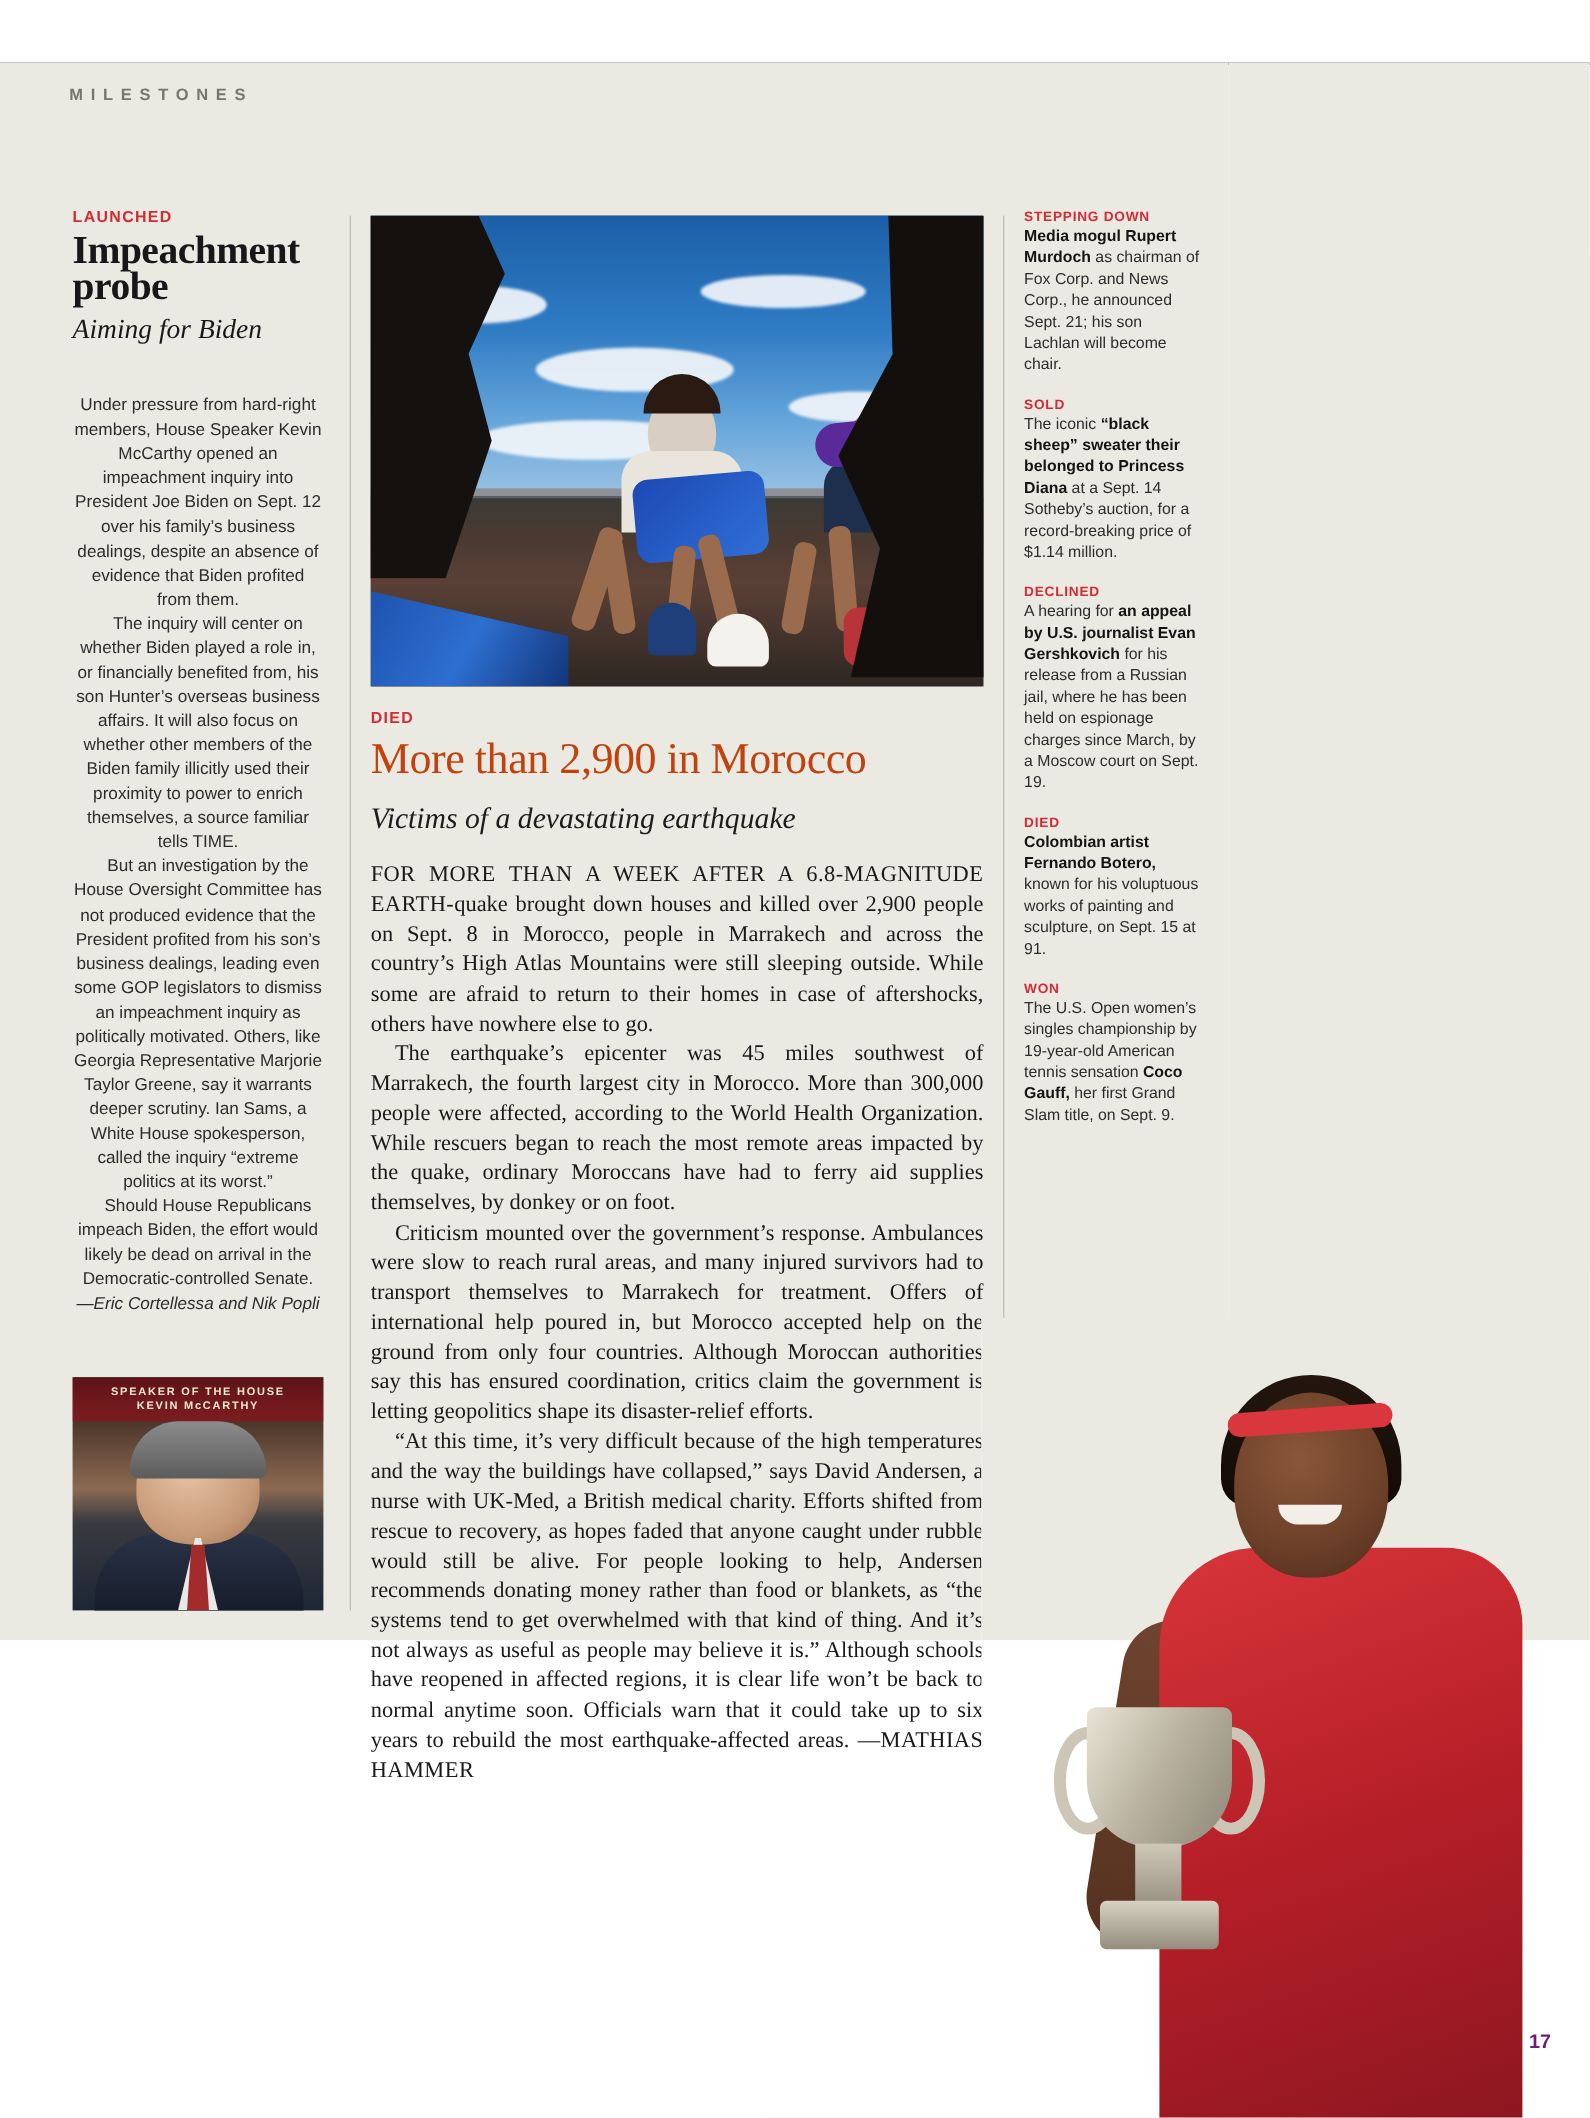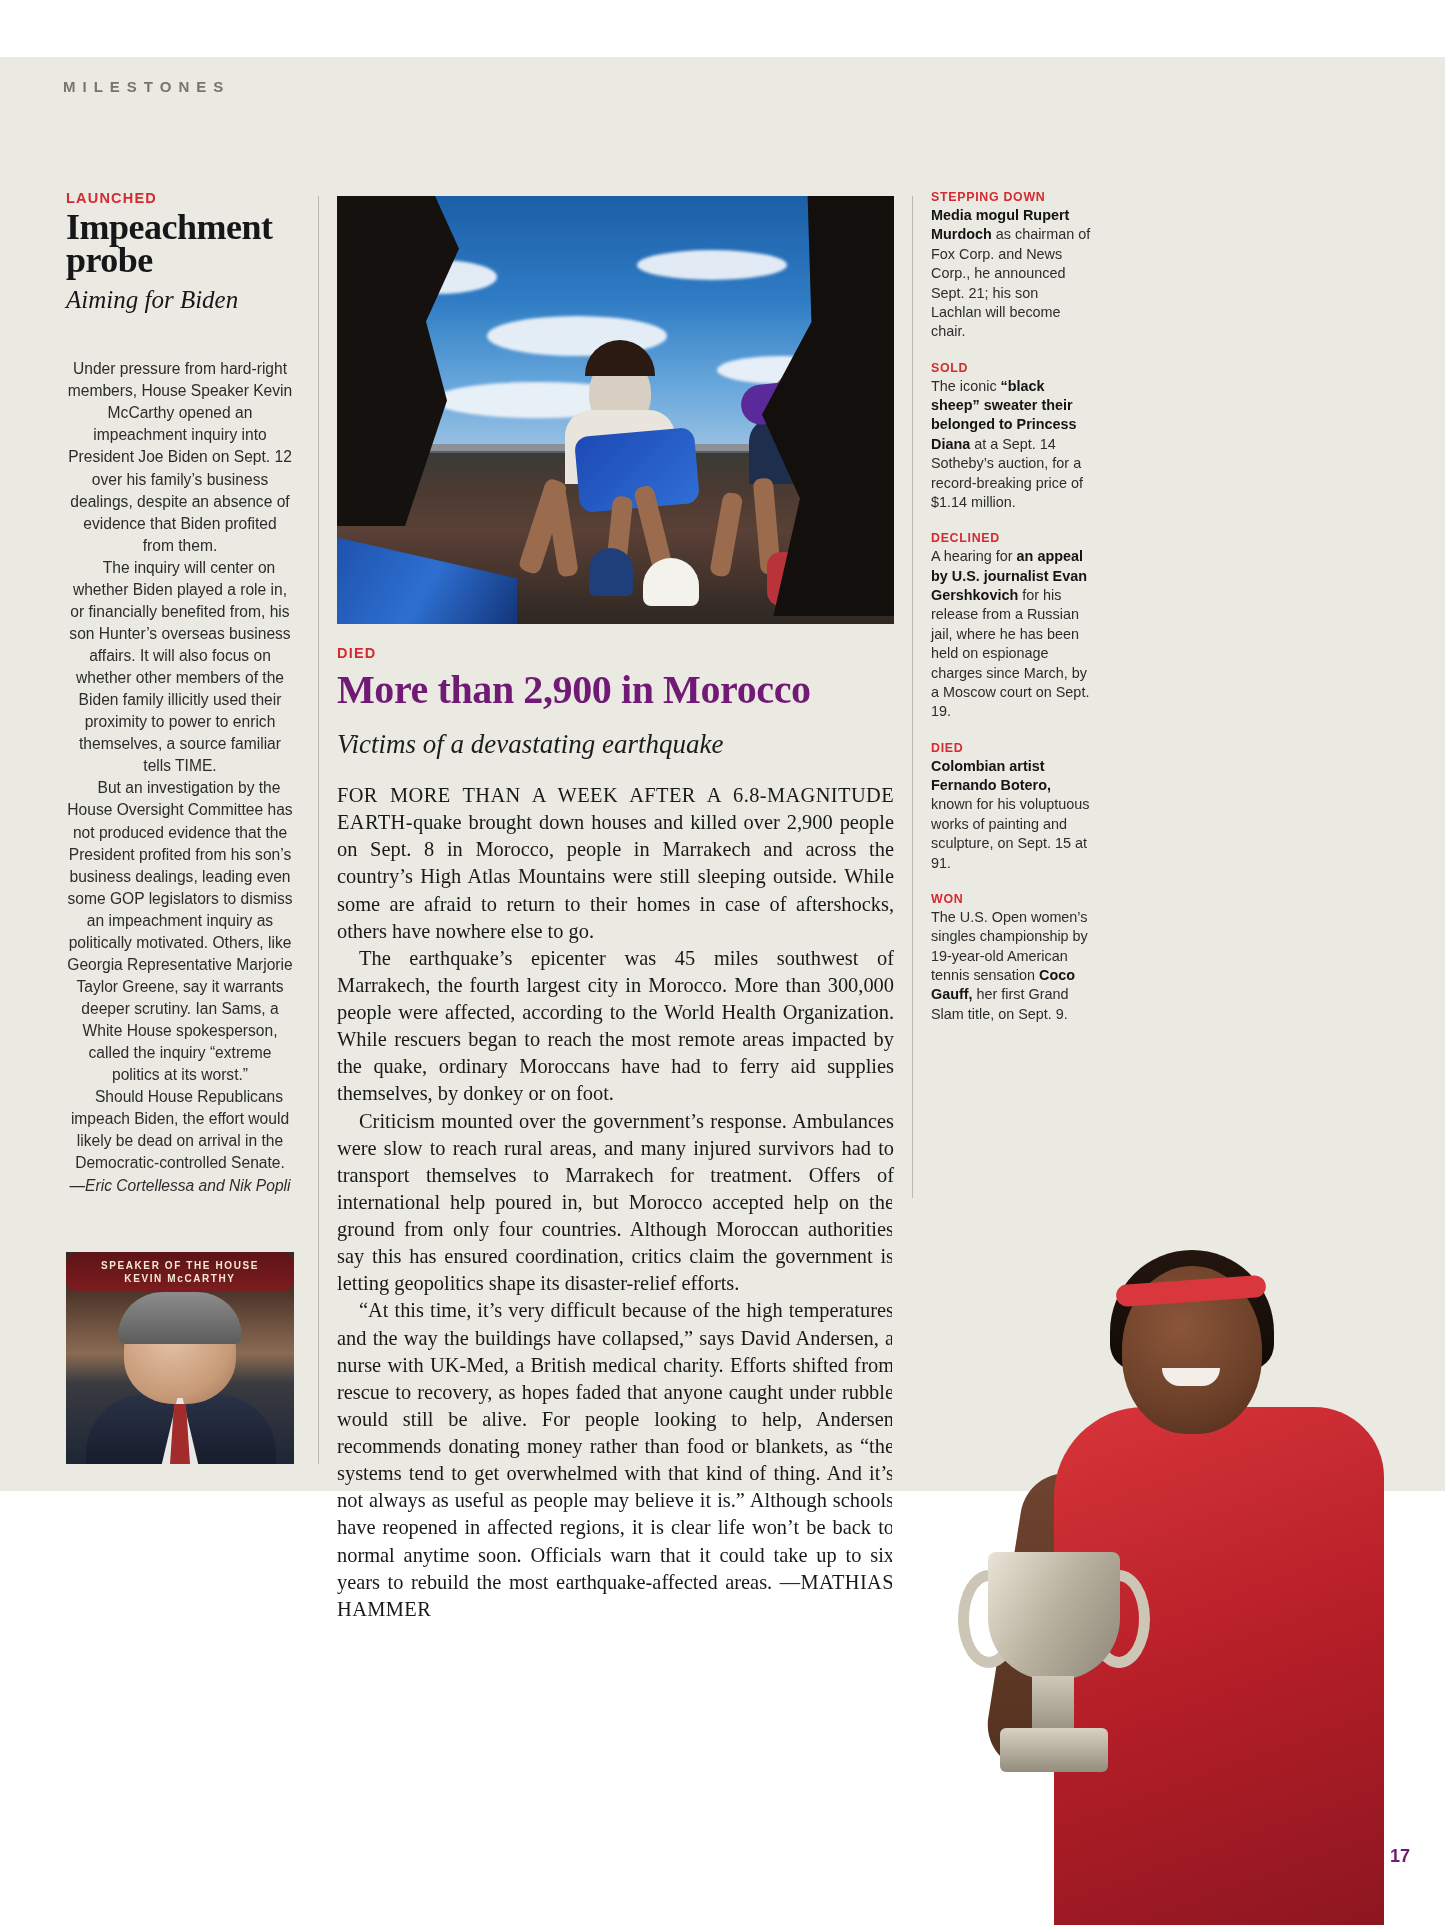--- a/index.html
+++ b/index.html
@@ -63,21 +63,21 @@
 
   
   .mccarthy-photo{
     position:absolute;left:66px;top:1252px;width:228px;height:212px;
     background:linear-gradient(#3b2a22 0%,#4a3428 18%,#6e5140 34%,#8a6a52 48%,#3a3b40 62%,#1d2636 100%);
     overflow:hidden;
   }
   .mc-banner{
     position:absolute;left:0;top:0;width:100%;height:40px;
     background:linear-gradient(#5d1417,#7d1c20);
-    display:flex;flex-direction:column;align-items:center;justify-content:center;border-radius:13px;
+    display:flex;flex-direction:column;align-items:center;justify-content:center;
   }
   .mc-banner span{
     color:#f2e9cf;font-size:10px;font-weight:bold;letter-spacing:1.6px;line-height:1.3;
   }
   .mc-head{
     position:absolute;left:58px;top:48px;width:112px;height:104px;border-radius:48% 48% 44% 44%;
     background:radial-gradient(circle at 42% 34%,#e5c3a6,#c79a78 64%,#9c7152);
   }
   .mc-hair{
     position:absolute;left:52px;top:40px;width:124px;height:52px;border-radius:60px 60px 10px 10px;
@@ -132,22 +132,22 @@
     background:linear-gradient(120deg,#1c4ea8,#2d6fd0 55%,#13357a);
     clip-path:polygon(0 28%,100% 62%,100% 100%,0 100%);
   }
   .person{position:absolute;border-radius:50% 50% 46% 46%;}
   .arm{position:absolute;background:#9a6b4d;border-radius:8px;transform-origin:bottom center;}
 
   .center-col{
     position:absolute;left:337px;top:645px;width:557px;
   }
   .hed-big{
-    font-family:"Liberation Serif",serif;font-weight:bold;
-    font-size:40px;color:#701a75;margin:4px 0 16px 0;letter-spacing:-0.4px;
+    font-family:"Liberation Serif",serif;font-weight:normal;
+    font-size:40px;color:#c2410c;margin:4px 0 16px 0;letter-spacing:-0.4px;
   }
   .dek-big{
     font-family:"Liberation Serif",serif;font-style:italic;
     font-size:27px;color:#1c1c1e;margin:10px 0 0 0;
   }
   .article{
     font-family:"Liberation Serif",serif;
     font-size:20.4px;line-height:1.33;color:#191919;
     margin:22px 0 0 0;text-align:justify;
   }

